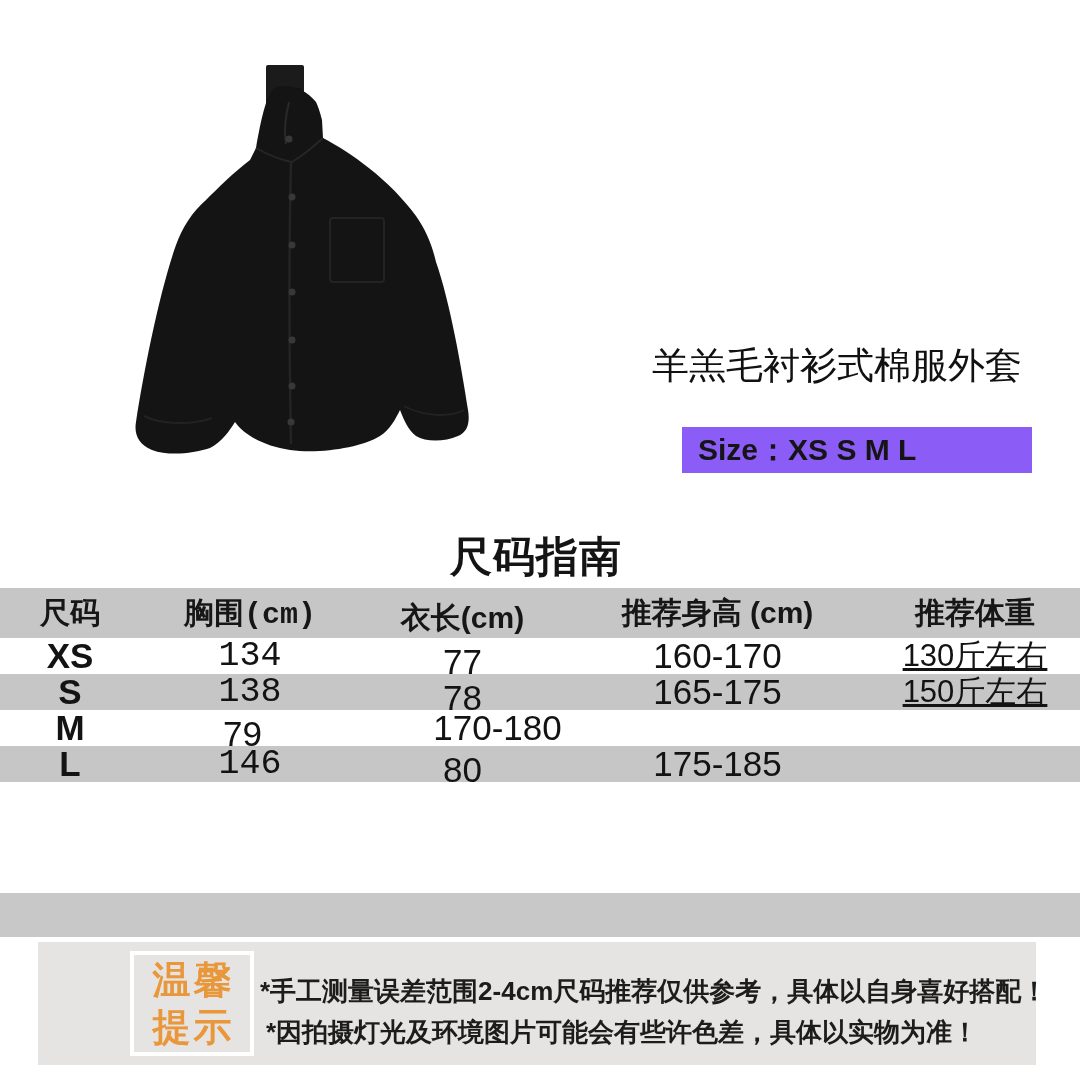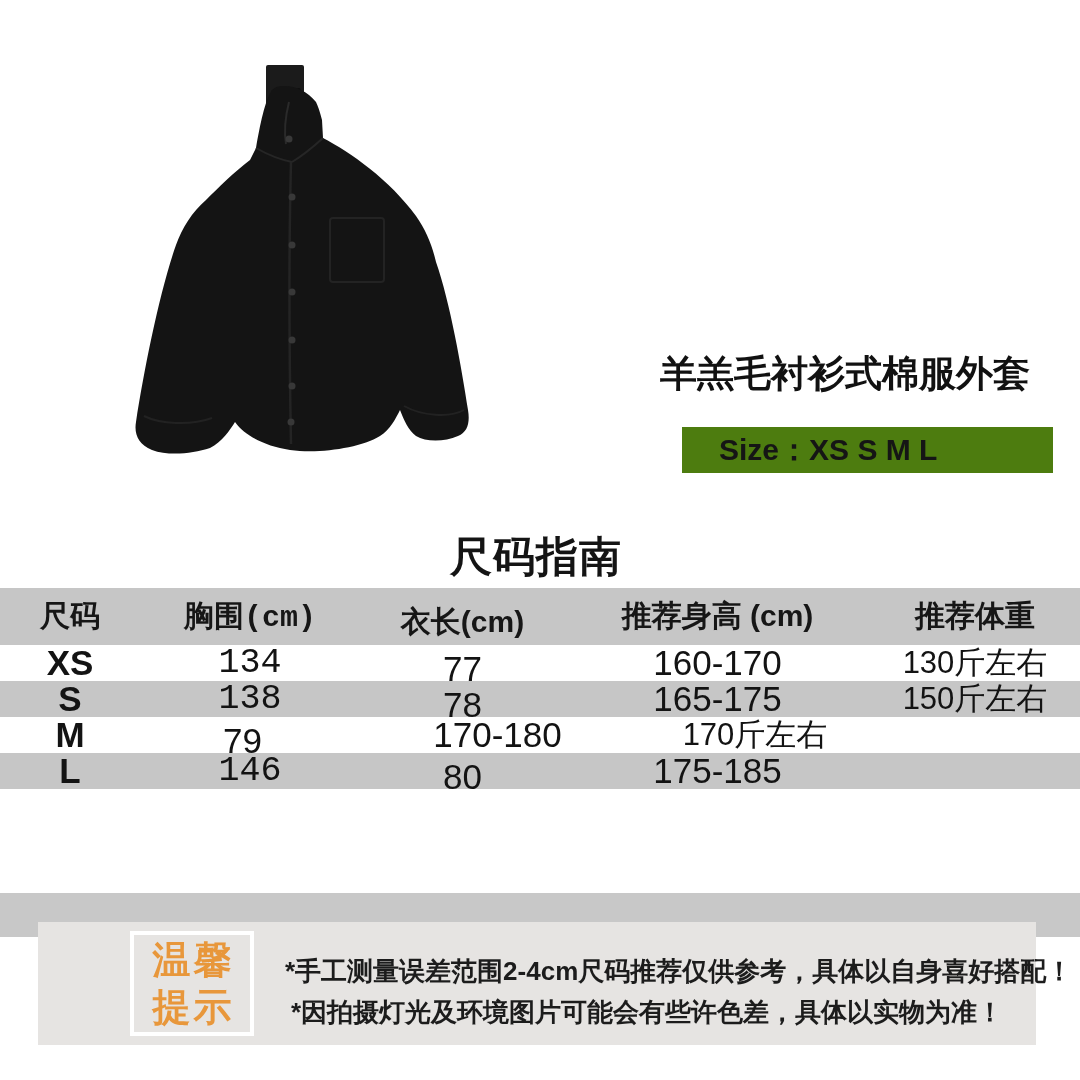--- a/index.html
+++ b/index.html
@@ -4,58 +4,58 @@
 <style>
   html,body{margin:0;padding:0;background:#ffffff;}
   .canvas{
     position:relative;width:1080px;height:1080px;overflow:hidden;background:#ffffff;
     font-family:"Liberation Sans","DejaVu Sans",sans-serif;color:#1a1a1a;
   }
   
   .photo{position:absolute;left:60px;top:40px;width:480px;height:480px;}
   
   .title{
-    position:absolute;left:652px;top:341px;width:390px;height:50px;margin:8px;
-    font-size:37px;font-weight:700;color:#111;white-space:nowrap;
+    position:absolute;left:652px;top:341px;width:390px;height:50px;margin:0;
+    font-size:37px;font-weight:400;color:#111;white-space:nowrap;
   }
   .size-box{
     position:absolute;left:682px;top:427px;width:350px;height:46px;
-    background:#4d7c0f;display:flex;align-items:center;padding-left:21px;
+    background:#8b5cf6;display:flex;align-items:center;
   }
   .size-box span{font-size:30px;font-weight:600;color:#151515;padding-left:16px;white-space:nowrap;}
   
   .guide-heading{
     position:absolute;left:442px;top:521px;margin:8px;
     font-size:42px;font-weight:600;color:#141414;letter-spacing:1px;white-space:nowrap;
   }
   
   .size-table{position:absolute;left:0;top:588px;width:1080px;}
   .tr{display:flex;width:1080px;}
-  .thead{height:57px;background:#c6c6c6;}
+  .thead{height:50px;background:#c6c6c6;}
   .row{height:36px;}
   .row.alt{background:#c6c6c6;}
   .td,.th{display:flex;align-items:center;justify-content:center;white-space:nowrap;}
   .c0{width:140px;}.c1{width:220px;font-family:Liberation Mono, monospace;}.c2{width:205px;margin-top:11px;}.c3{width:305px;}.c4{width:210px;}
   .th{font-size:30px;font-weight:600;color:#161616;}
   .td{font-size:35px;font-weight:500;color:#131313;}
   .td.size{font-weight:600;}
-  .td.cjk{font-size:31px;}
+  .td.cjk{font-size:31px;text-decoration:underline;}
   
   .stripe-empty{position:absolute;left:0;top:893px;width:1080px;height:44px;background:#c8c8c8;}
   
-  .notice{position:absolute;left:38px;top:922px;width:998px;height:123px;background:#e6e4e2;}
+  .notice{position:absolute;left:38px;top:942px;width:998px;height:123px;background:#e6e4e2;}
   .badge{
     position:absolute;left:92px;top:9px;width:124px;height:105px;
     border:4px solid #ffffff;box-sizing:border-box;
     display:flex;flex-direction:column;align-items:center;justify-content:center;
     color:#e8973b;font-size:38px;font-weight:700;letter-spacing:3px;line-height:47px;
   }
   .badge div{text-indent:3px;}
   .notice-lines{position:absolute;left:222px;top:33px;right:8px;}
-  .notice-line{font-size:26px;font-weight:600;color:#1c1c1c;line-height:32px;margin-bottom:9px;white-space:nowrap;margin-left:25px;}
+  .notice-line{font-size:26px;font-weight:600;color:#1c1c1c;line-height:32px;margin-bottom:9px;white-space:nowrap;}
   .notice-line.l2{padding-left:6px;}
 </style>
 </head>
 <body>
 
 <div class="canvas">
 
   <div class="photo">
     <svg width="480" height="480" viewBox="0 0 480 480">
 
@@ -141,21 +141,20 @@
       <div class="td c0 size">S</div>
       <div class="td c1">138</div>
       <div class="td c2">78</div>
       <div class="td c3">165-175</div>
       <div class="td c4 cjk">150斤左右</div>
     </div>
     <div class="tr row">
       <div class="td c0 size">M</div>
       <div class="td c2">79</div>
       <div class="td c3">170-180</div>
-      <div class="td c4 cjk">170斤左右</div>
     </div>
     <div class="tr row alt">
       <div class="td c0 size">L</div>
       <div class="td c1">146</div>
       <div class="td c2">80</div>
       <div class="td c3">175-185</div>
     </div>
   </div>
 
   <div class="stripe-empty"></div>

